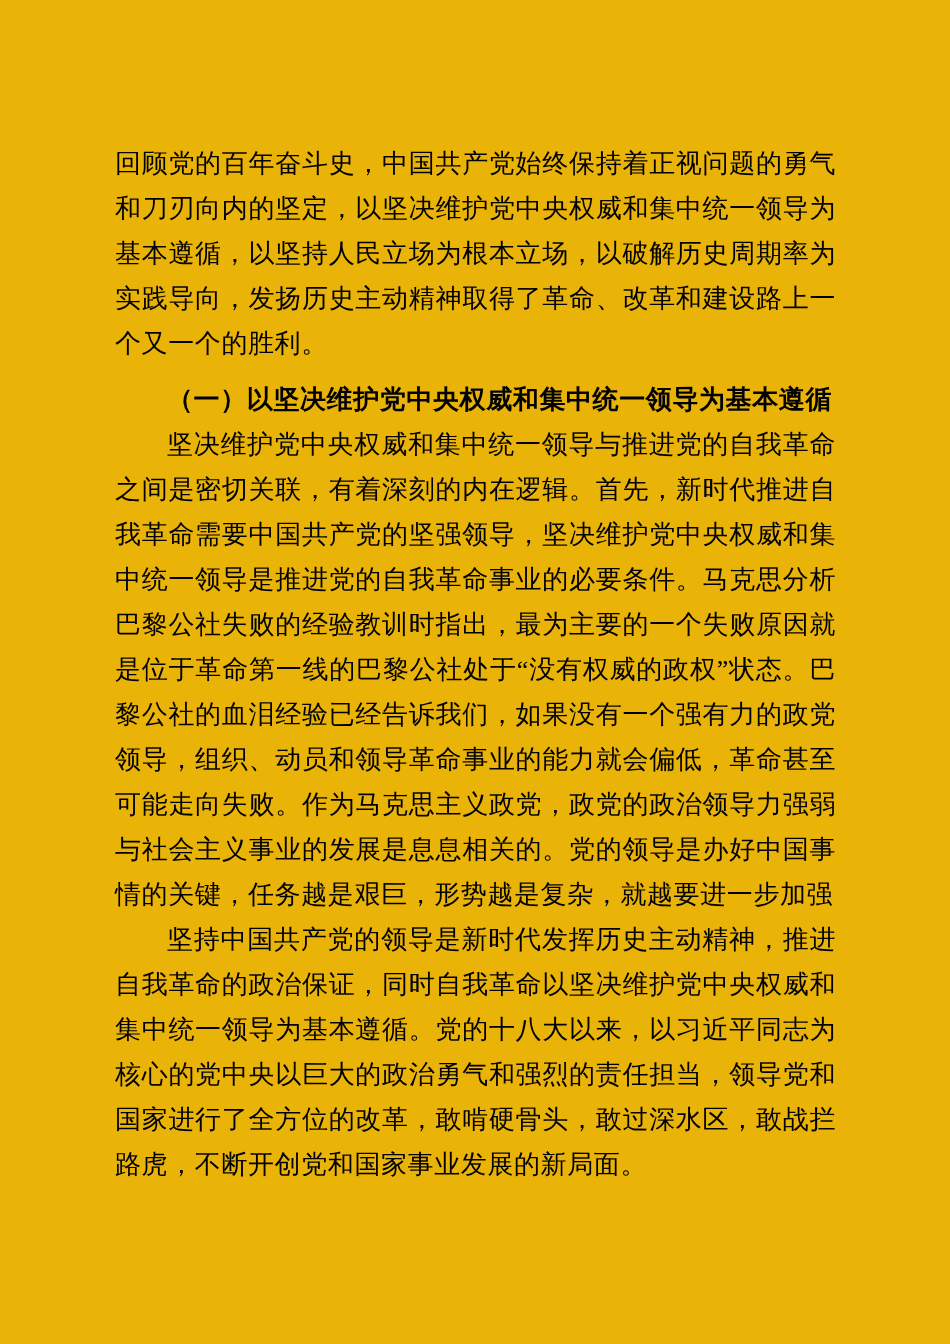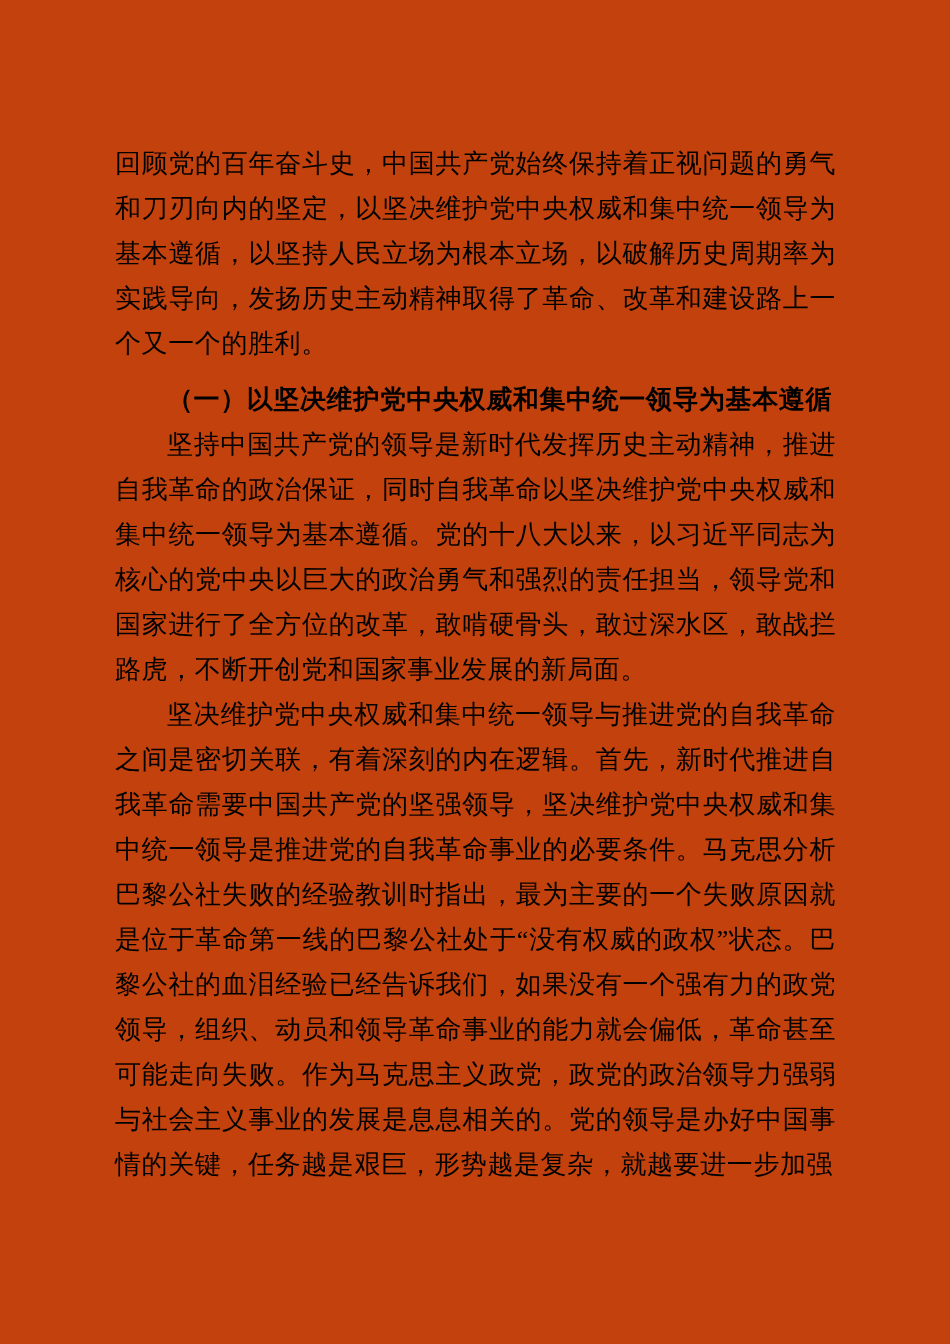--- a/index.html
+++ b/index.html
@@ -8,21 +8,21 @@
   }
   body {
     width: 950px;
     height: 1344px;
     font-family: "Liberation Serif", "DejaVu Serif", serif;
     overflow: hidden;
   }
   .page {
     width: 950px;
     height: 1344px;
-    background: #c2410c;
+    background: #eab308;
     padding: 141px 114px 0 115px;
     overflow: hidden;
   }
   .para {
     font-size: 26px;
     line-height: 45px;
     color: #000000;
     text-align: justify;
     text-justify: inter-ideograph;
     letter-spacing: 0.6px;
@@ -35,15 +35,15 @@
     font-weight: bold;
     margin-top: 11px;
   }
 </style>
 </head>
 <body>
 
 <div class="page">
   <p class="para">回顾党的百年奋斗史，中国共产党始终保持着正视问题的勇气和刀刃向内的坚定，以坚决维护党中央权威和集中统一领导为基本遵循，以坚持人民立场为根本立场，以破解历史周期率为实践导向，发扬历史主动精神取得了革命、改革和建设路上一个又一个的胜利。</p>
   <p class="para indent heading">（一）以坚决维护党中央权威和集中统一领导为基本遵循</p>
+  <p class="para indent">坚决维护党中央权威和集中统一领导与推进党的自我革命之间是密切关联，有着深刻的内在逻辑。首先，新时代推进自我革命需要中国共产党的坚强领导，坚决维护党中央权威和集中统一领导是推进党的自我革命事业的必要条件。马克思分析巴黎公社失败的经验教训时指出，最为主要的一个失败原因就是位于革命第一线的巴黎公社处于“没有权威的政权”状态。巴黎公社的血泪经验已经告诉我们，如果没有一个强有力的政党领导，组织、动员和领导革命事业的能力就会偏低，革命甚至可能走向失败。作为马克思主义政党，政党的政治领导力强弱与社会主义事业的发展是息息相关的。党的领导是办好中国事情的关键，任务越是艰巨，形势越是复杂，就越要进一步加强</p>
   <p class="para indent">坚持中国共产党的领导是新时代发挥历史主动精神，推进自我革命的政治保证，同时自我革命以坚决维护党中央权威和集中统一领导为基本遵循。党的十八大以来，以习近平同志为核心的党中央以巨大的政治勇气和强烈的责任担当，领导党和国家进行了全方位的改革，敢啃硬骨头，敢过深水区，敢战拦路虎，不断开创党和国家事业发展的新局面。</p>
-  <p class="para indent">坚决维护党中央权威和集中统一领导与推进党的自我革命之间是密切关联，有着深刻的内在逻辑。首先，新时代推进自我革命需要中国共产党的坚强领导，坚决维护党中央权威和集中统一领导是推进党的自我革命事业的必要条件。马克思分析巴黎公社失败的经验教训时指出，最为主要的一个失败原因就是位于革命第一线的巴黎公社处于“没有权威的政权”状态。巴黎公社的血泪经验已经告诉我们，如果没有一个强有力的政党领导，组织、动员和领导革命事业的能力就会偏低，革命甚至可能走向失败。作为马克思主义政党，政党的政治领导力强弱与社会主义事业的发展是息息相关的。党的领导是办好中国事情的关键，任务越是艰巨，形势越是复杂，就越要进一步加强</p>
 </div>
 
 </body></html>

